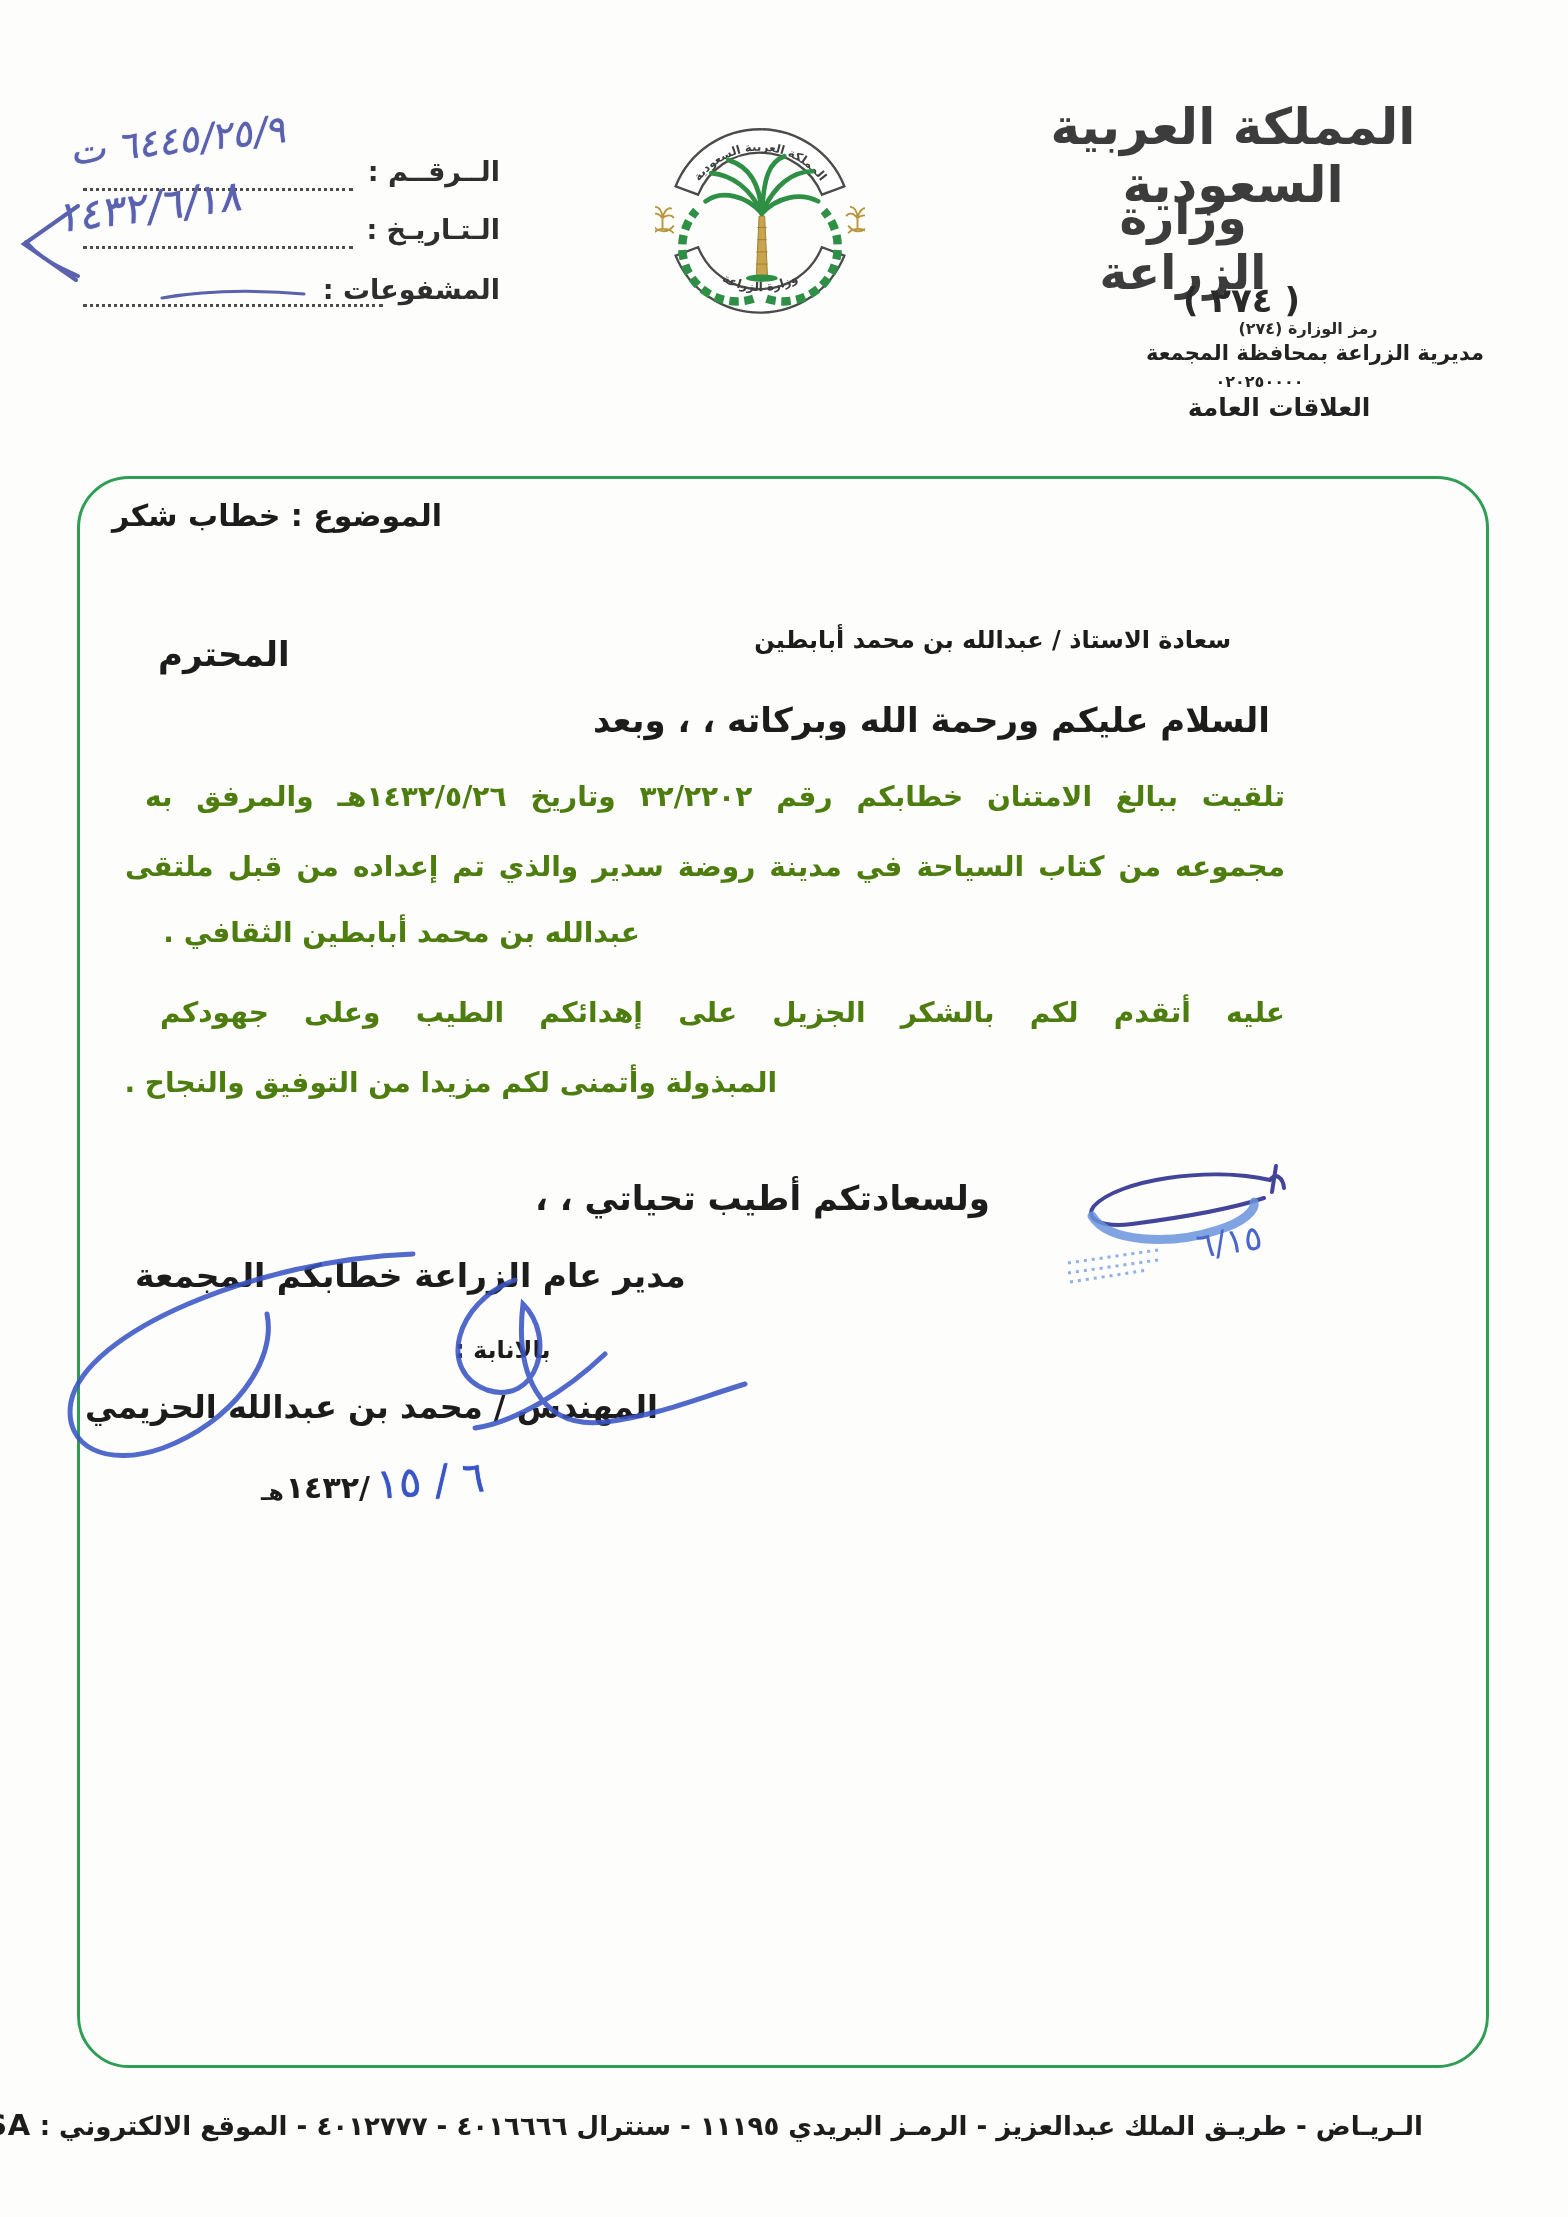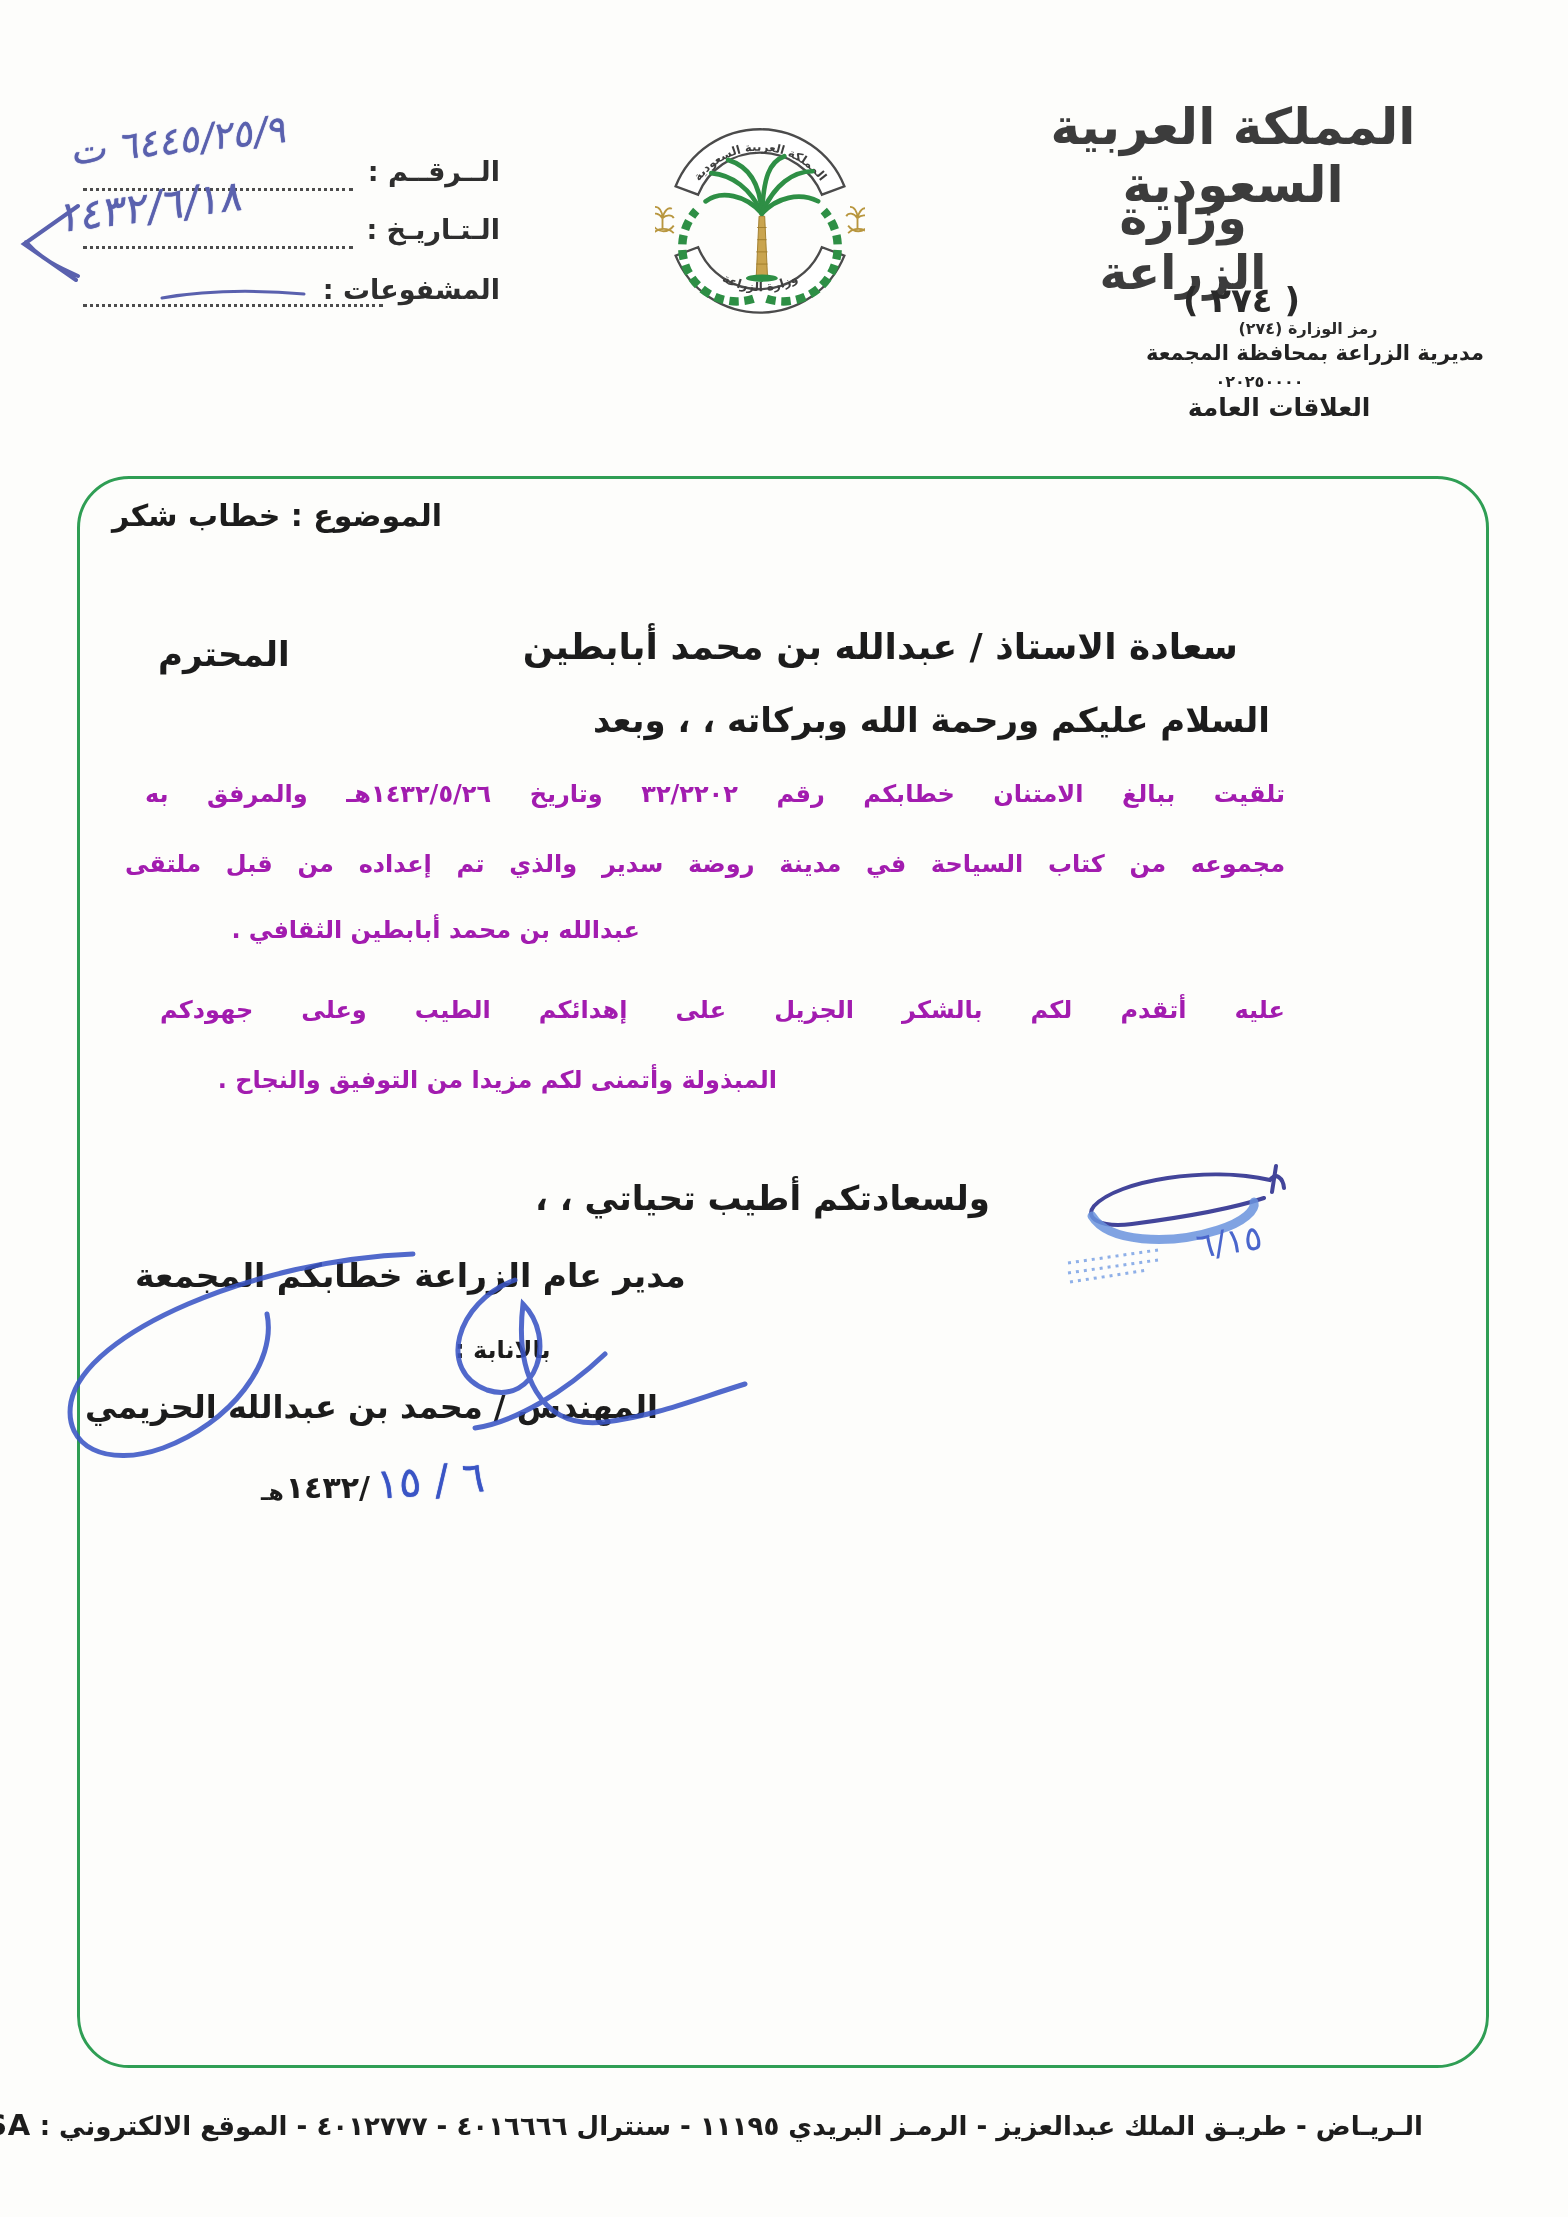--- a/index.html
+++ b/index.html
@@ -33,24 +33,24 @@
   .dt2{left:83px;top:246px;width:270px;}
   .dt3{left:83px;top:304px;width:300px;}
   .hand{direction:rtl;color:#5a61ae;font-weight:400;white-space:nowrap;
     text-shadow:0 0 1px #5a61ae;}
   .hnum{left:72px;top:118px;font-size:38px;transform:rotate(-6deg) skewX(-10deg);}
   .hdate{left:58px;top:182px;font-size:42px;transform:rotate(-7deg) skewX(-10deg);}
   
   .frame{left:77px;top:476px;width:1406px;height:1586px;
     border:3px solid #2f9e54;border-radius:52px;}
   .subject{left:112px;top:498px;font-size:30px;font-weight:bold;direction:rtl;}
-  .addressee{right:330px;top:626px;font-size:36px;font-weight:bold;direction:rtl;white-space:nowrap;}
+  .addressee{right:337px;top:626px;font-size:24px;font-weight:bold;direction:rtl;white-space:nowrap;}
   .honorific{left:158px;top:634px;font-size:34px;font-weight:bold;direction:rtl;}
   .greeting{right:298px;top:700px;font-size:34px;font-weight:bold;direction:rtl;white-space:nowrap;text-align:right;}
-  .bodyline{font-size:24px;font-weight:bold;direction:rtl;color:#a21caf;}
+  .bodyline{font-size:28px;font-weight:bold;direction:rtl;color:#4d7c0f;}
   .just{text-align:justify;text-align-last:justify;}
   .p1l1{right:283px;top:780px;width:1140px;}
   .p1l2{right:283px;top:850px;width:1160px;}
   .p1l3{right:928px;top:916px;white-space:nowrap;}
   .p2l1{right:283px;top:996px;width:1125px;}
   .p2l2{right:791px;top:1066px;white-space:nowrap;}
   .closing{right:578px;top:1178px;font-size:34px;font-weight:bold;direction:rtl;white-space:nowrap;}
   
   .sigtitle{left:135px;top:1256px;font-size:33px;font-weight:bold;direction:rtl;white-space:nowrap;}
   .acting{left:455px;top:1336px;font-size:24px;font-weight:bold;direction:rtl;}

